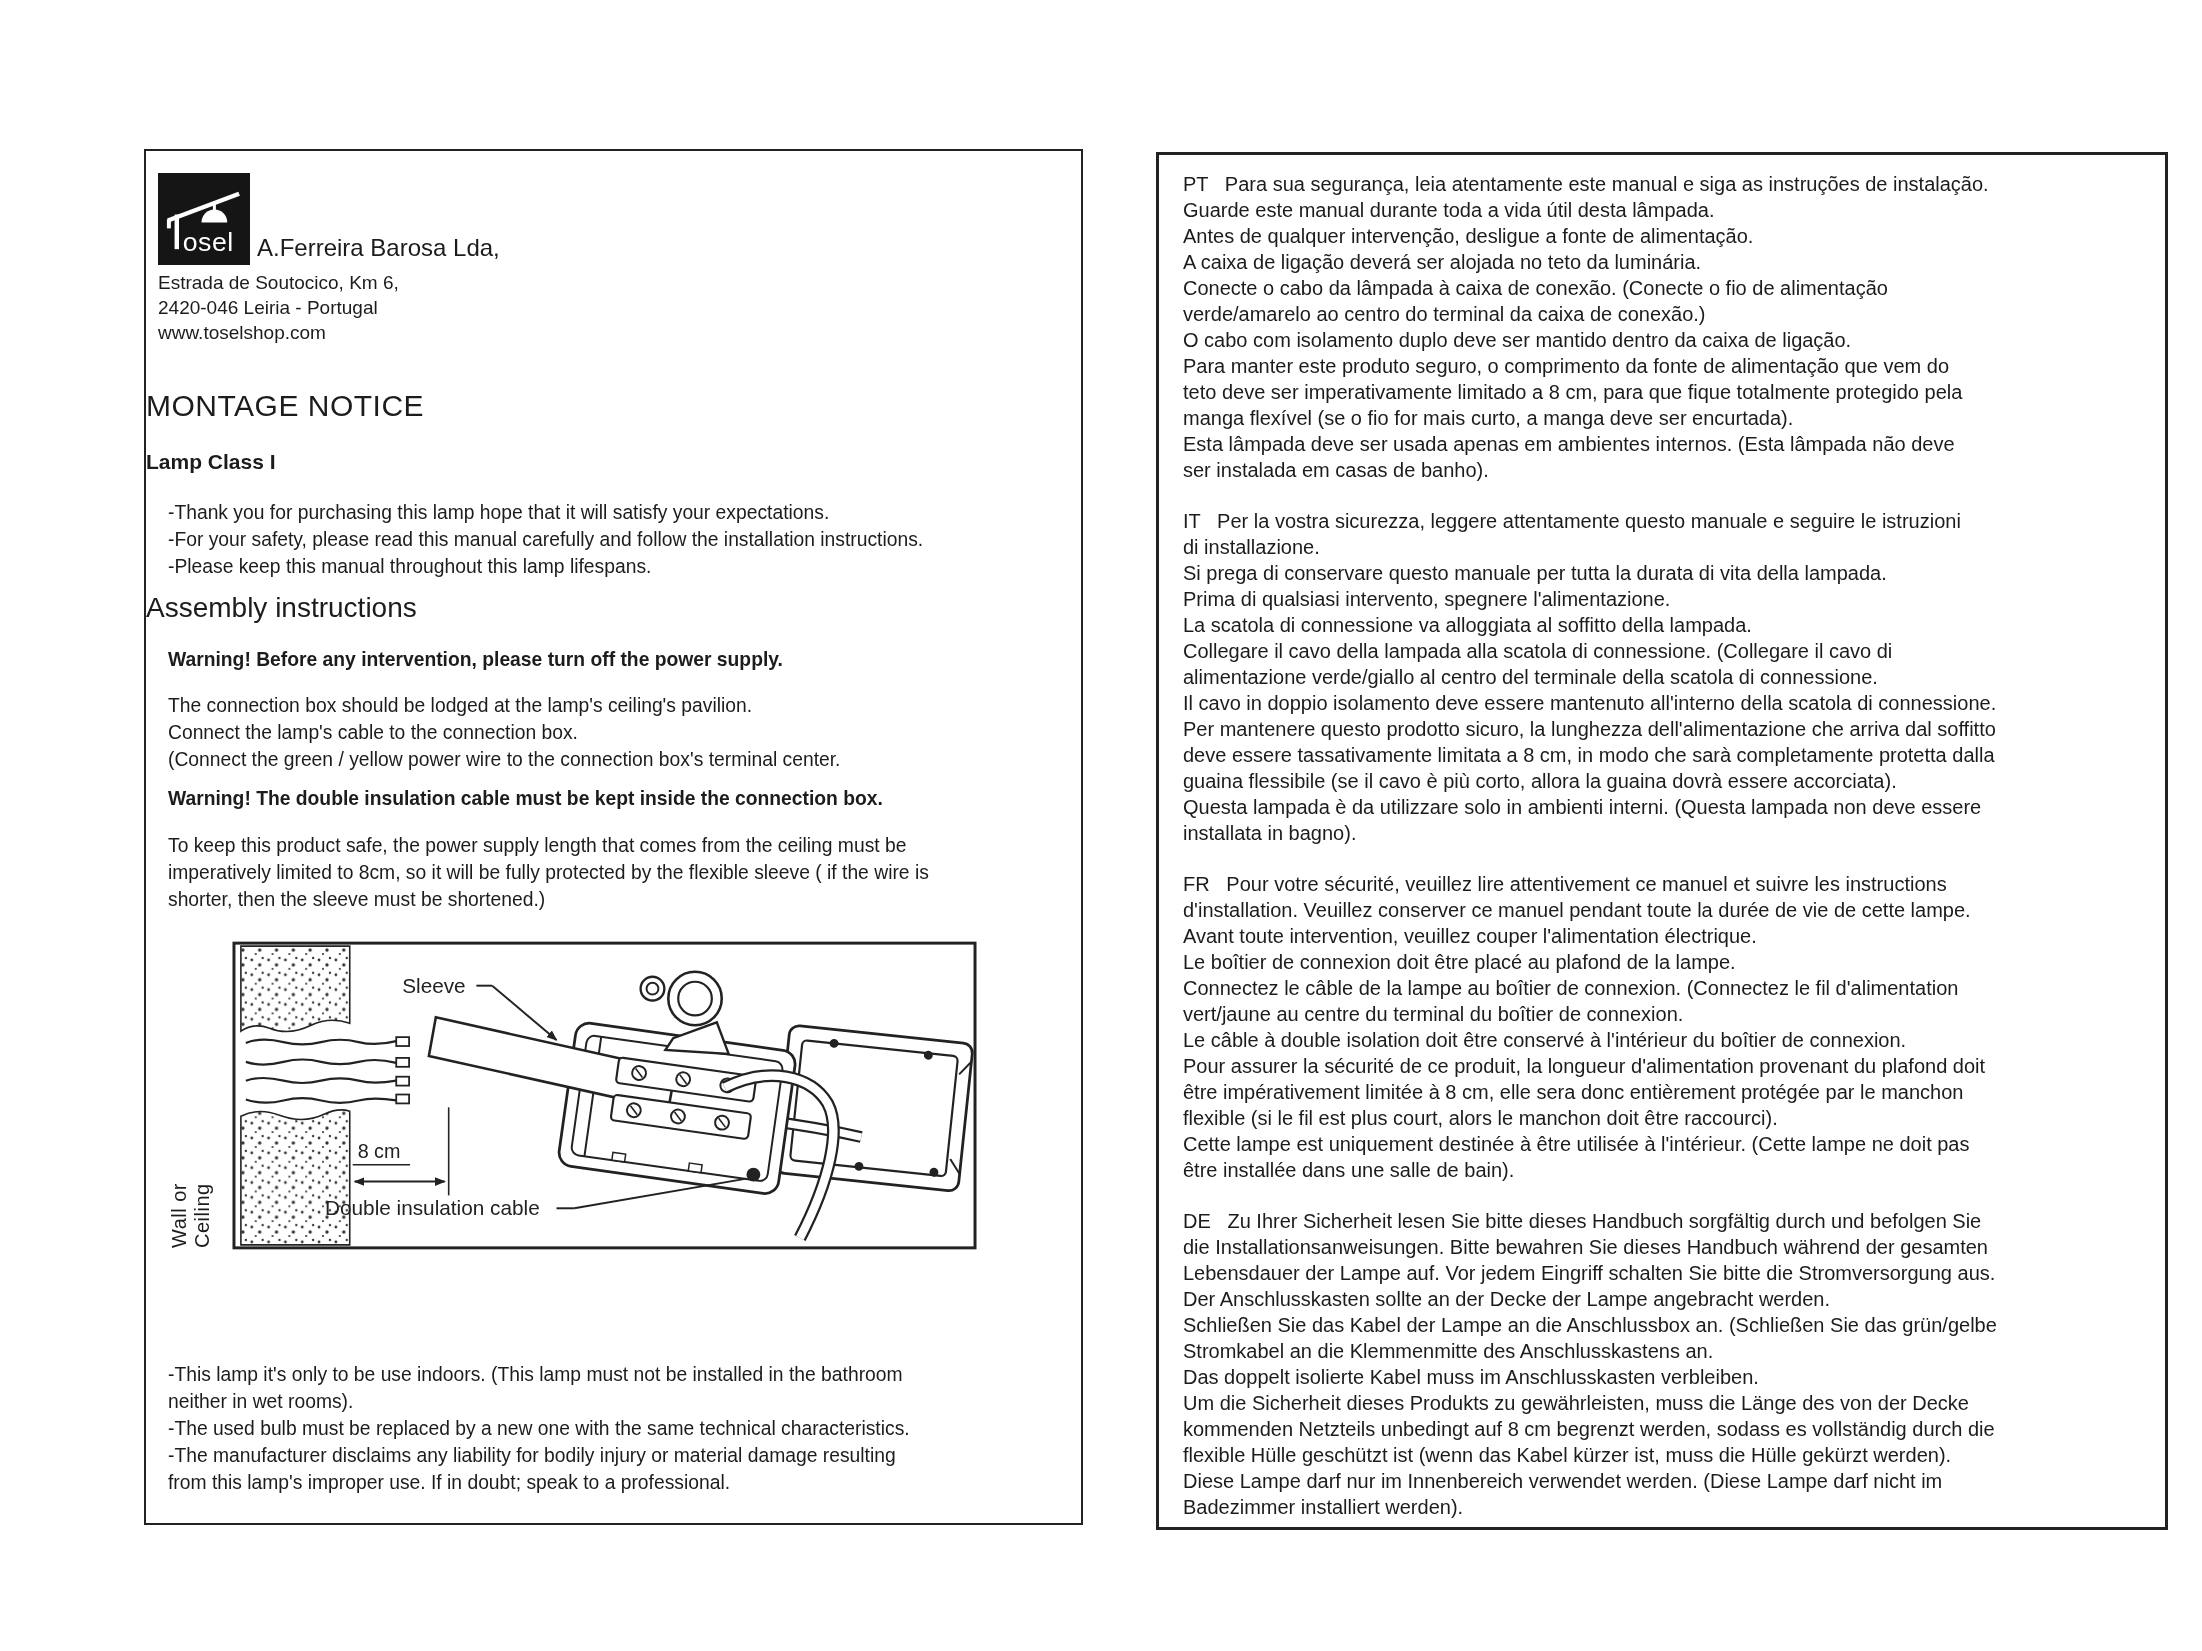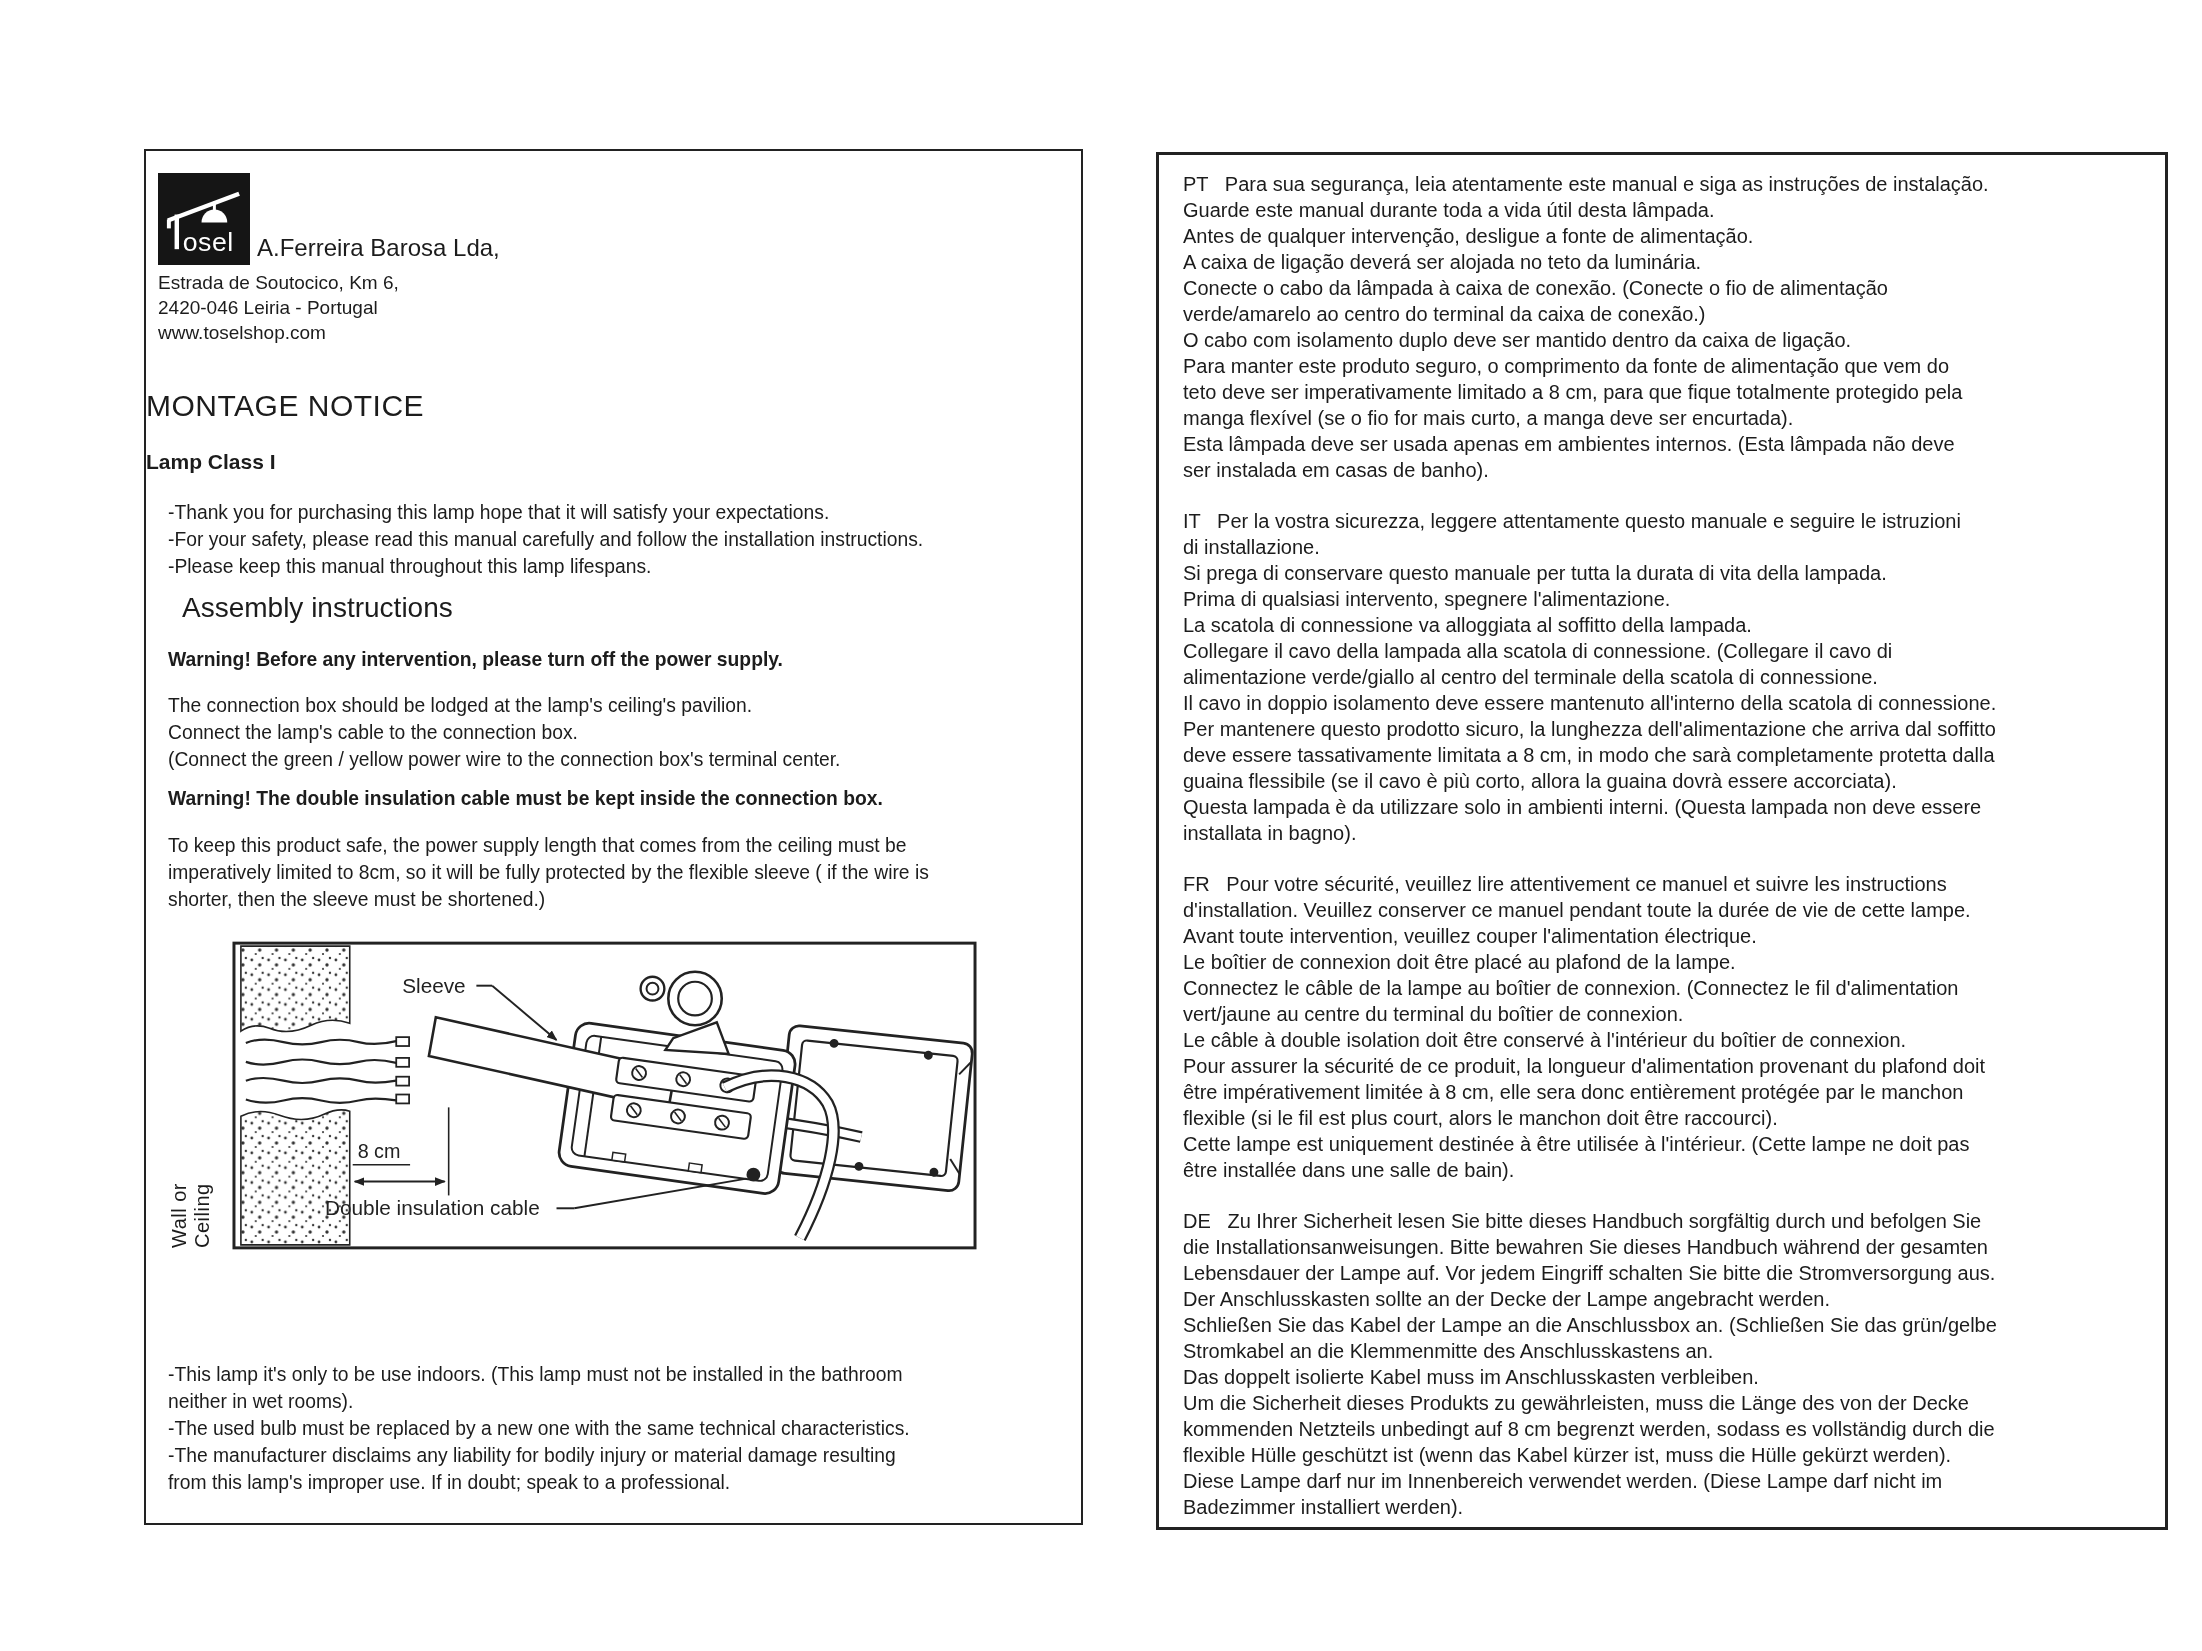--- a/index.html
+++ b/index.html
@@ -16,21 +16,21 @@
 
   .logo-wrap { left:12px; top:22px; width:92px; height:80px; }
   .company   { left:111px; top:83px;  font-size:24px; }
   .address   { left:12px;  top:119px; font-size:19px; line-height:25px; }
 
   .doc-title    { top:238px; font-size:30px; letter-spacing:0.5px; }
   .doc-subtitle { top:299px; font-size:21px; font-weight:bold; }
 
   .body-text { font-size:19.3px; line-height:27px; }
   .intro       { left:22px; top:348px; }
-  .h2          { font-size:28px;padding-left:36px; }
+  .h2          { font-size:28px; }
   .assembly-h  { top:441px; }
   .warn        { font-weight:bold; }
   .warn1       { left:22px; top:495px; }
   .conn-para   { left:22px; top:541px; }
   .warn2       { left:22px; top:634px; }
   .len-para    { left:22px; top:681px; }
 
   .figure-wrap { left:86px; top:790px; width:745px; height:309px; }
   .wall-label  { left:22px; top:1097px; transform:rotate(-90deg); transform-origin:0 0;
                  font-size:20px; line-height:23px; letter-spacing:0.5px; white-space:pre-line; }

